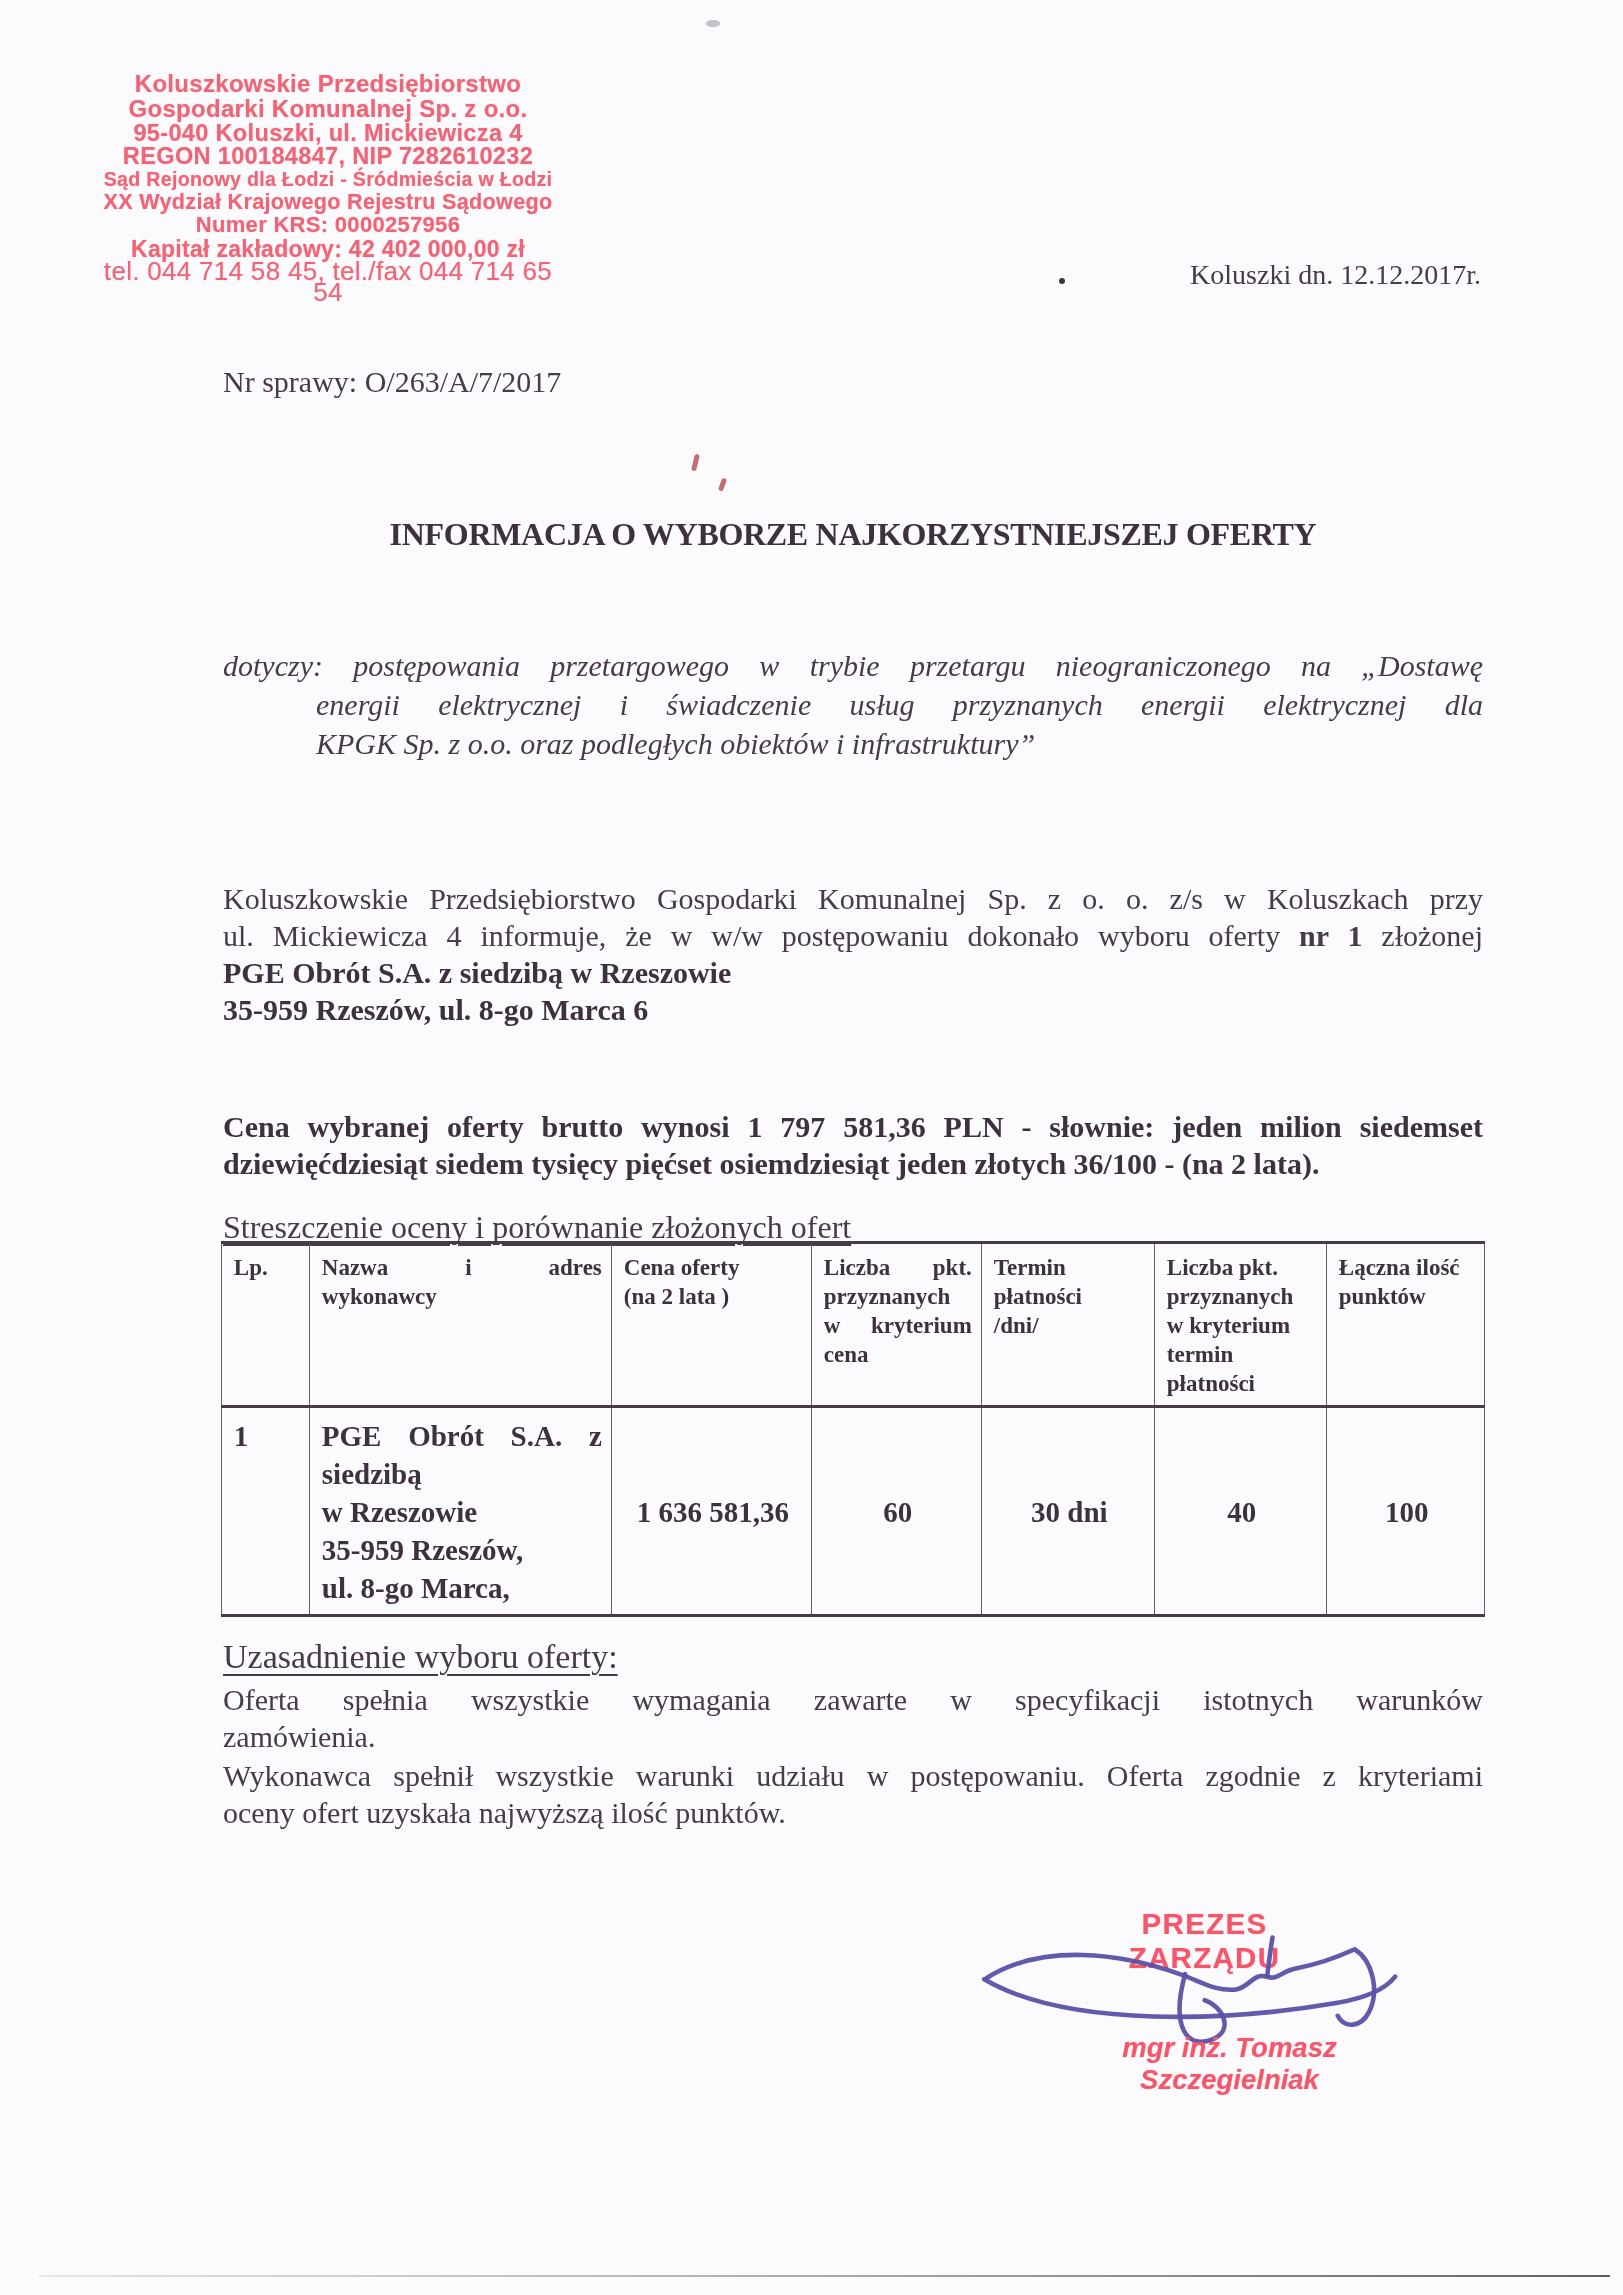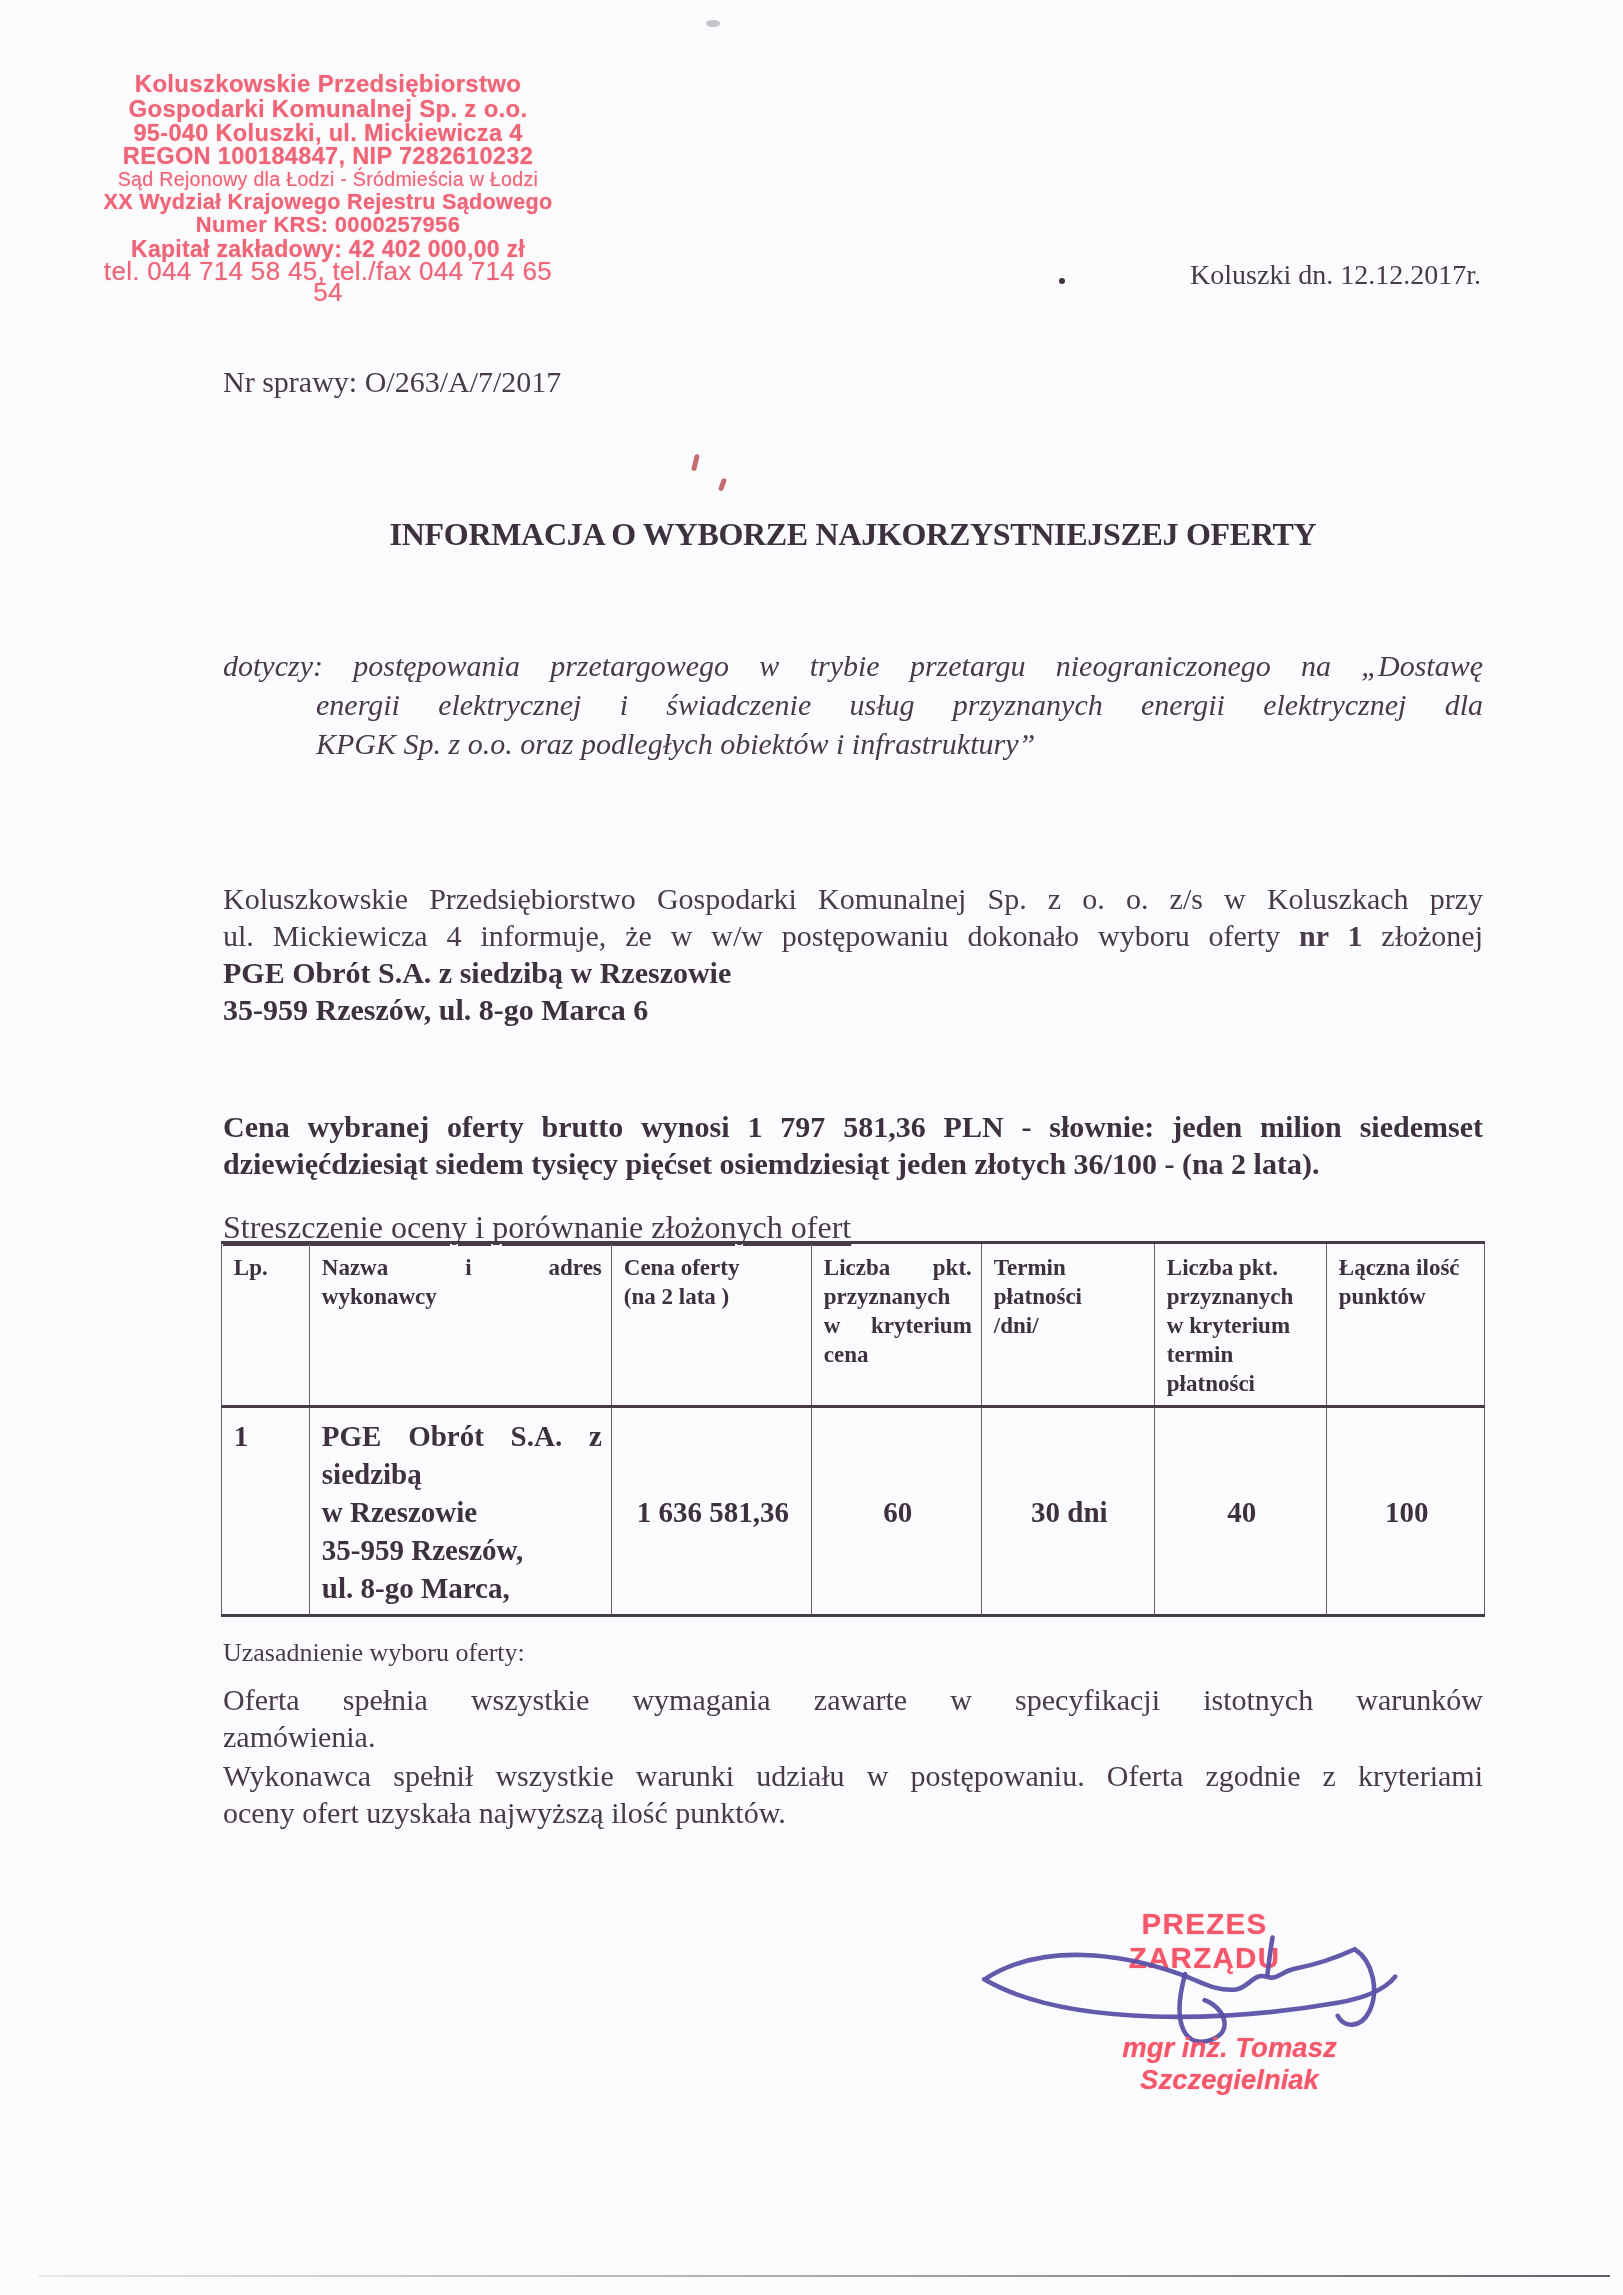--- a/index.html
+++ b/index.html
@@ -23,21 +23,21 @@
   .stamp{
     position:absolute;left:97px;top:71px;width:462px;
     text-align:center;color:var(--stamp-pink);
     font-family:"Liberation Sans",sans-serif;font-weight:700;
     text-shadow:0 0 1.3px rgba(237,101,119,.45);
     letter-spacing:0.3px;
   }
   .stamp .l1,.stamp .l2{font-size:24px;line-height:25px;}
   .stamp .l3{font-size:23.6px;line-height:24px;}
   .stamp .l4{font-size:23.6px;line-height:23.6px;}
-  .stamp .l5{font-size:19.6px;line-height:21.6px;font-weight:400;text-align:center;}
+  .stamp .l5{font-size:19.6px;line-height:21.6px;font-weight:700;text-align:center;}
   .stamp .l6{font-size:21.6px;line-height:23px;font-weight:600;}
   .stamp .l7{font-size:22px;line-height:23.6px;}
   .stamp .l8{font-size:23px;line-height:24px;}
   .stamp .l9{font-size:26px;line-height:21.6px;font-weight:400;}
 
   
   .speck{position:absolute;left:706px;top:19.6px;width:14.4px;height:7.9px;background:#9a95a0;opacity:.55;border-radius:40%;}
   .dot-artifact{position:absolute;left:1059px;top:278px;width:5.9px;height:5.9px;background:#40343f;border-radius:50%;}
   .red-comma{position:absolute;width:4.6px;height:17px;background:#b5484f;border-radius:2.6px;opacity:.8;}
   .red-comma.a{left:693px;top:454px;transform:rotate(14deg);}
@@ -92,22 +92,22 @@
   }
   .offer-table .hline{font-weight:700;}
   .offer-table .hjust{text-align:justify;text-align-last:justify;}
   .cell-center{text-align:center !important;vertical-align:middle !important;}
   .name-cell .nline{font-weight:700;}
   .name-cell .njust{text-align:justify;text-align-last:justify;}
   .num{font-size:28px;}
 
   
   .just-heading{
-    position:absolute;left:223px;top:1638px;font-size:26px;color:var(--ink);
-    text-decoration-thickness:2px;text-underline-offset:5.9px;
+    position:absolute;left:223px;top:1638px;font-size:34px;color:var(--ink);
+    text-decoration:underline;text-decoration-thickness:2px;text-underline-offset:5.9px;
   }
   .just-par1{top:1681px;}
   .just-par2{top:1757px;}
 
   
   .sig-title{
     position:absolute;left:1077px;top:1907px;width:255px;text-align:center;
     font-family:"Liberation Sans",sans-serif;font-weight:700;font-size:29.5px;
     letter-spacing:1.3px;color:var(--sig-pink);
     text-shadow:0 0 1.3px rgba(244,86,106,.4);

